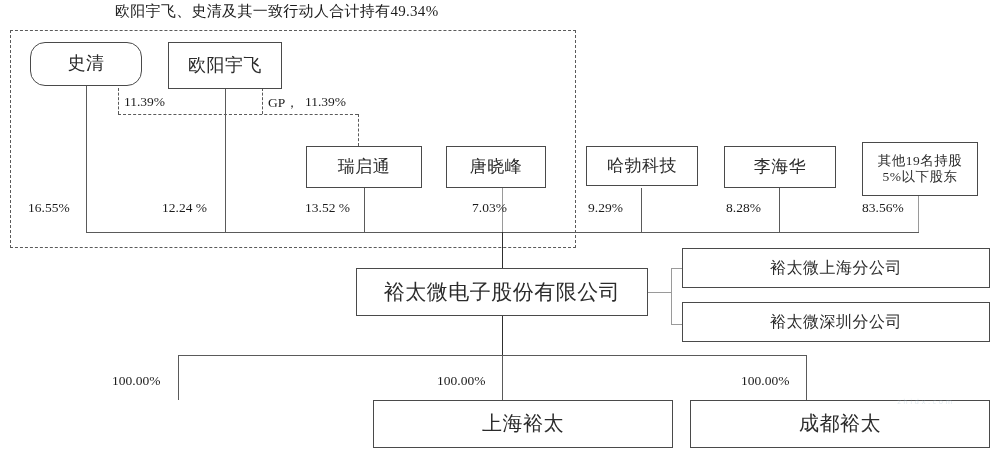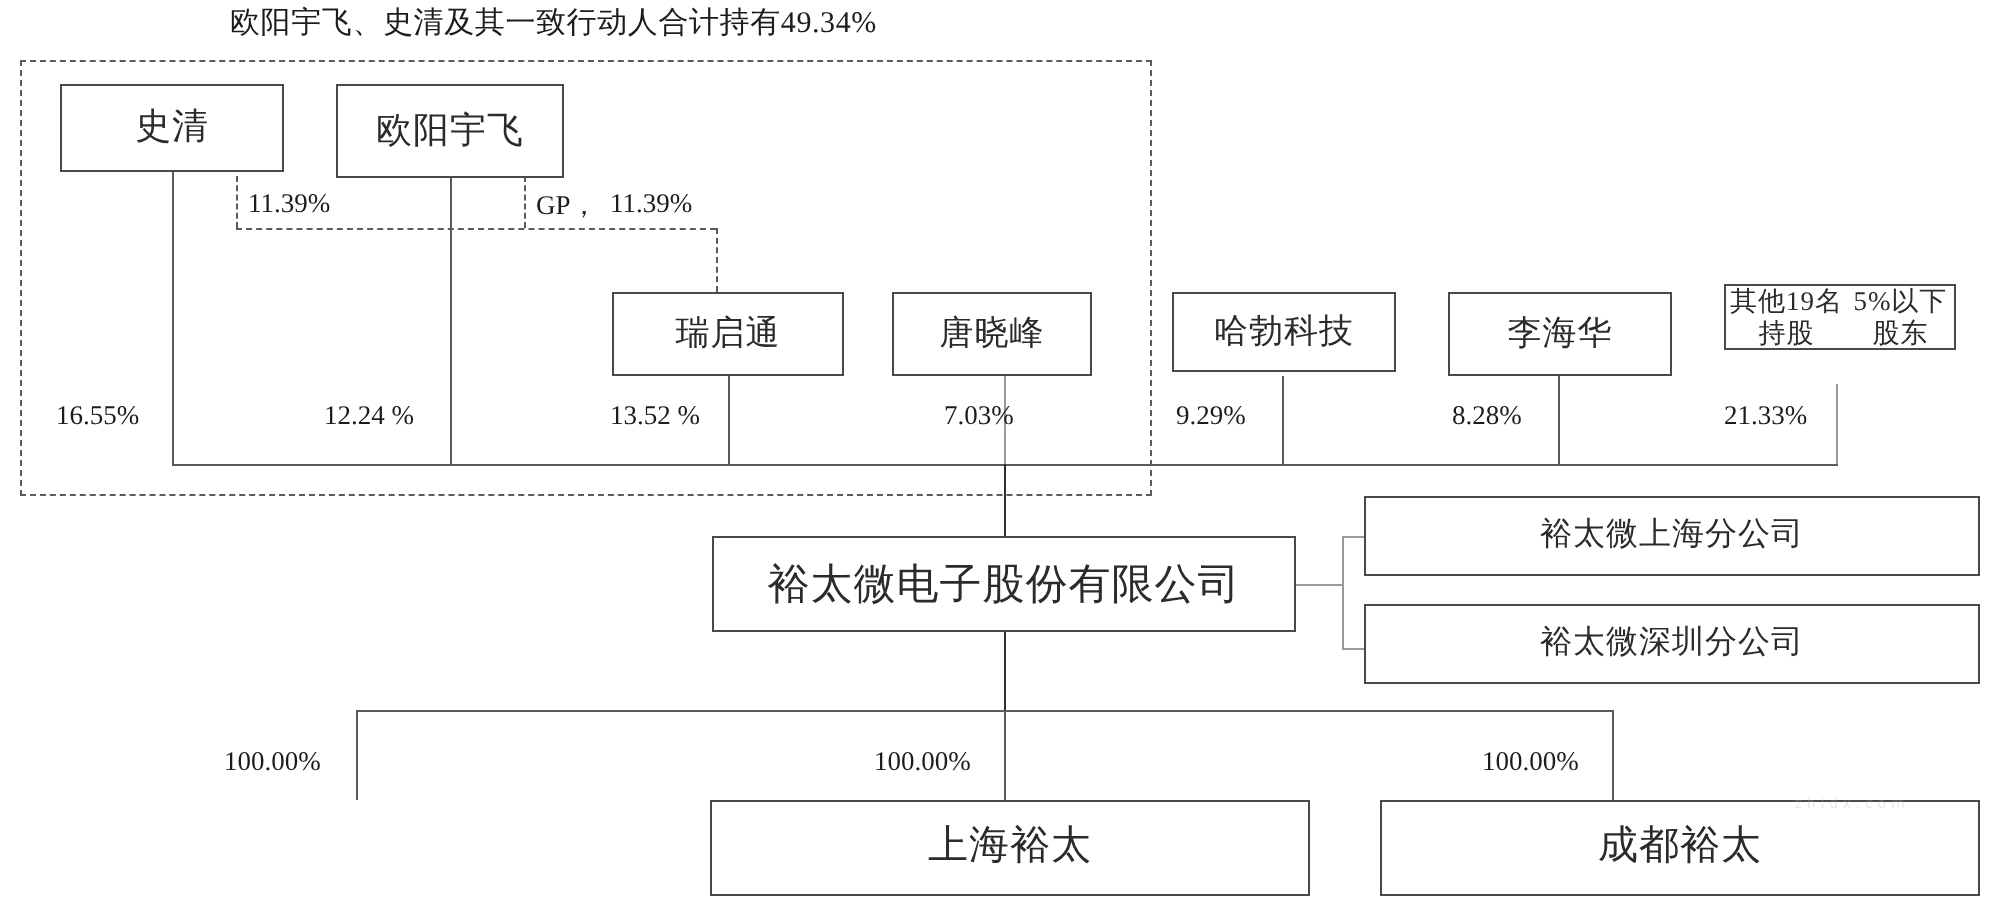--- a/index.html
+++ b/index.html
@@ -116,21 +116,21 @@
 </style>
 </head>
 <body>
 
 <div id="canvas">
 
   <div class="title" style="left:115px; top:2px;">欧阳宇飞、史清及其一致行动人合计持有49.34%</div>
 
   <div class="dbox" style="left:10px; top:30px; width:566px; height:218px;"></div>
 
-  <div class="node" style="left:30px; top:42px; width:112px; height:44px; font-size:18px;">
+  <div class="node" style="left:30px; top:42px; width:112px; height:44px; font-size:18px;border-radius:15px;">
     <span class="cn">史清</span>
   </div>
 
   <div class="node" style="left:168px; top:42px; width:114px; height:47px; font-size:18px;">
     <span class="cn">欧阳宇飞</span>
   </div>
 
   <div class="vline" style="left:86px; top:86px; height:146px;"></div>
   <div class="pct" style="left:28px; top:200px;">16.55%</div>
 
@@ -157,39 +157,39 @@
   </div>
 
   <div class="node" style="left:586px; top:146px; width:112px; height:40px; font-size:17px;">
     <span class="cn">哈勃科技</span>
   </div>
 
   <div class="node" style="left:724px; top:146px; width:112px; height:42px; font-size:17px;">
     <span class="cn">李海华</span>
   </div>
 
-  <div class="node" style="left:862px; top:142px; width:116px; height:33px; font-size:13.5px; flex-direction:row;">
+  <div class="node" style="left:862px; top:142px; width:116px; height:54px; font-size:13.5px; flex-direction:column;">
     <span class="cn">其他19名持股</span>
     <span class="cn">5%以下股东</span>
   </div>
 
   <div class="vline" style="left:364px; top:188px; height:44px;"></div>
   <div class="pct" style="left:305px; top:200px;text-align:center;">13.52 %</div>
 
   <div class="vline light" style="left:502px; top:188px; height:44px;"></div>
   <div class="pct" style="left:472px; top:200px;">7.03%</div>
 
   <div class="vline" style="left:641px; top:188px; height:44px;"></div>
   <div class="pct" style="left:588px; top:200px;">9.29%</div>
 
   <div class="vline" style="left:779px; top:188px; height:44px;"></div>
   <div class="pct" style="left:726px; top:200px;">8.28%</div>
 
   <div class="vline light" style="left:918px; top:192px; height:40px;"></div>
-  <div class="pct" style="left:862px; top:200px;">21.33%</div>
+  <div class="pct" style="left:862px; top:200px;">83.56%</div>
 
   <div class="hline" style="left:86px; top:232px; width:833px;"></div>
 
   <div class="vline strong" style="left:502px; top:232px; height:36px;"></div>
 
   <div class="node" style="left:356px; top:268px; width:292px; height:48px; font-size:21px;">
     <span class="cn">裕太微电子股份有限公司</span>
   </div>
 
   <div class="hline light" style="left:648px; top:292px; width:24px;"></div>
@@ -211,21 +211,21 @@
   <div class="vline" style="left:178px; top:355px; height:45px;"></div>
   <div class="pct" style="left:112px; top:373px;">100.00%</div>
 
   <div class="vline" style="left:502px; top:355px; height:45px;"></div>
   <div class="pct" style="left:437px; top:373px;">100.00%</div>
 
   <div class="vline" style="left:806px; top:355px; height:45px;"></div>
   <div class="pct" style="left:741px; top:373px;">100.00%</div>
 
 
-  <div class="node" style="left:355px; top:400px; width:300px; height:48px; font-size:20px;">
+  <div class="node" style="left:373px; top:400px; width:300px; height:48px; font-size:20px;">
     <span class="cn">上海裕太</span>
   </div>
 
   <div class="node" style="left:690px; top:400px; width:300px; height:48px; font-size:20px;">
     <span class="cn">成都裕太</span>
   </div>
 
   <div id="watermark">
     <div class="wm-sub">zhidx.com</div>
   </div>

